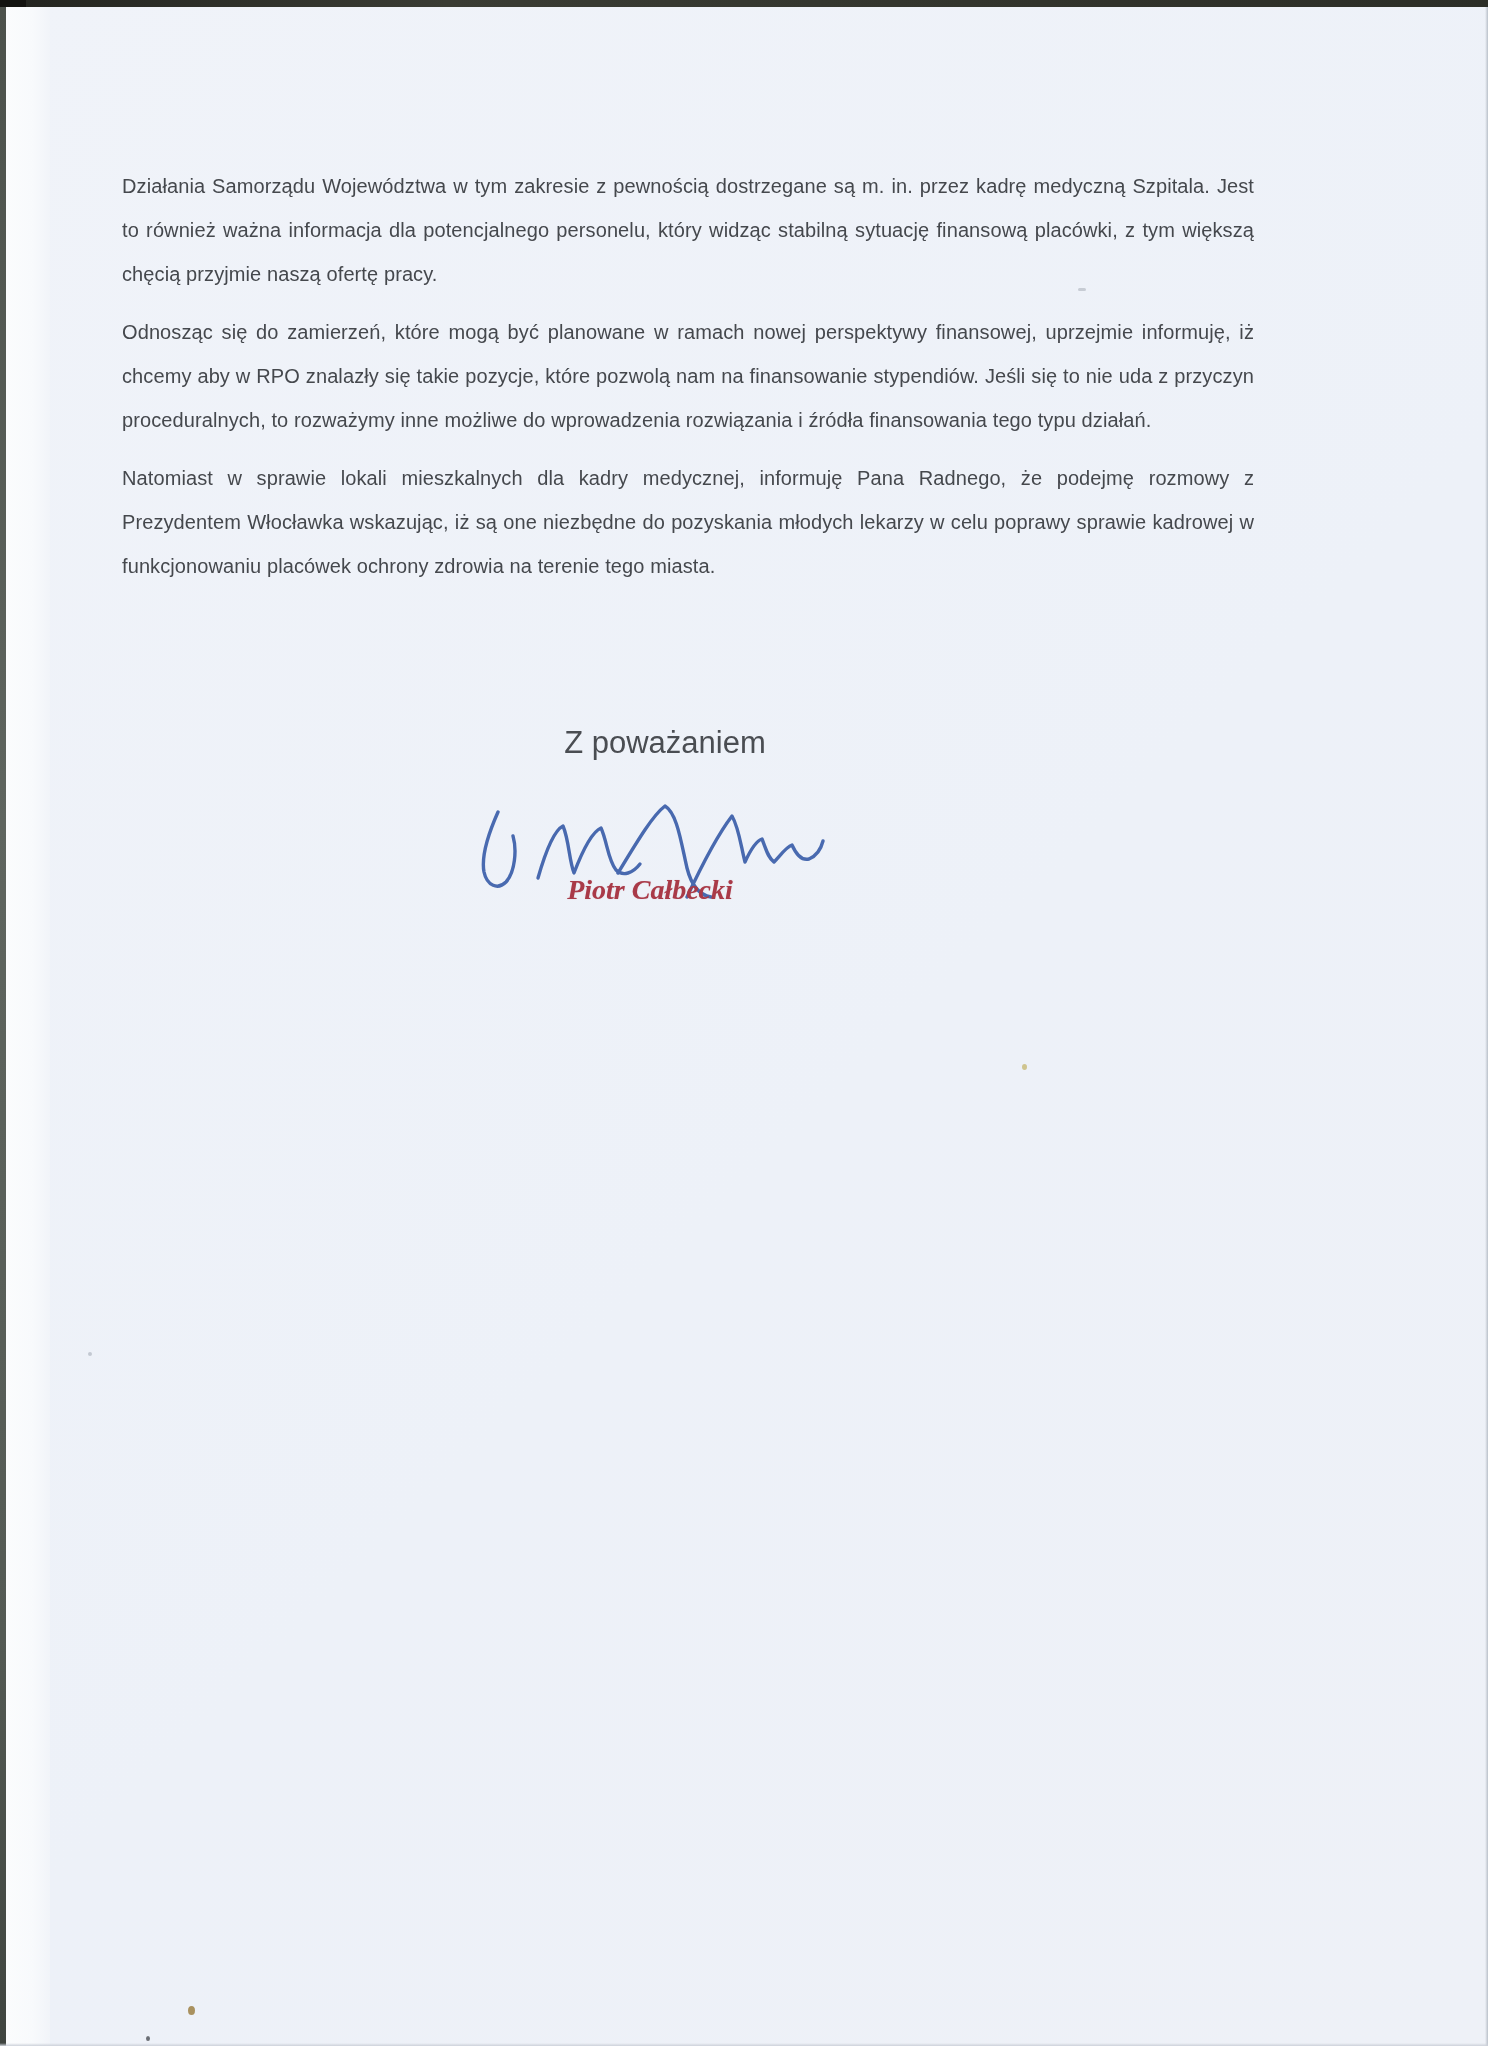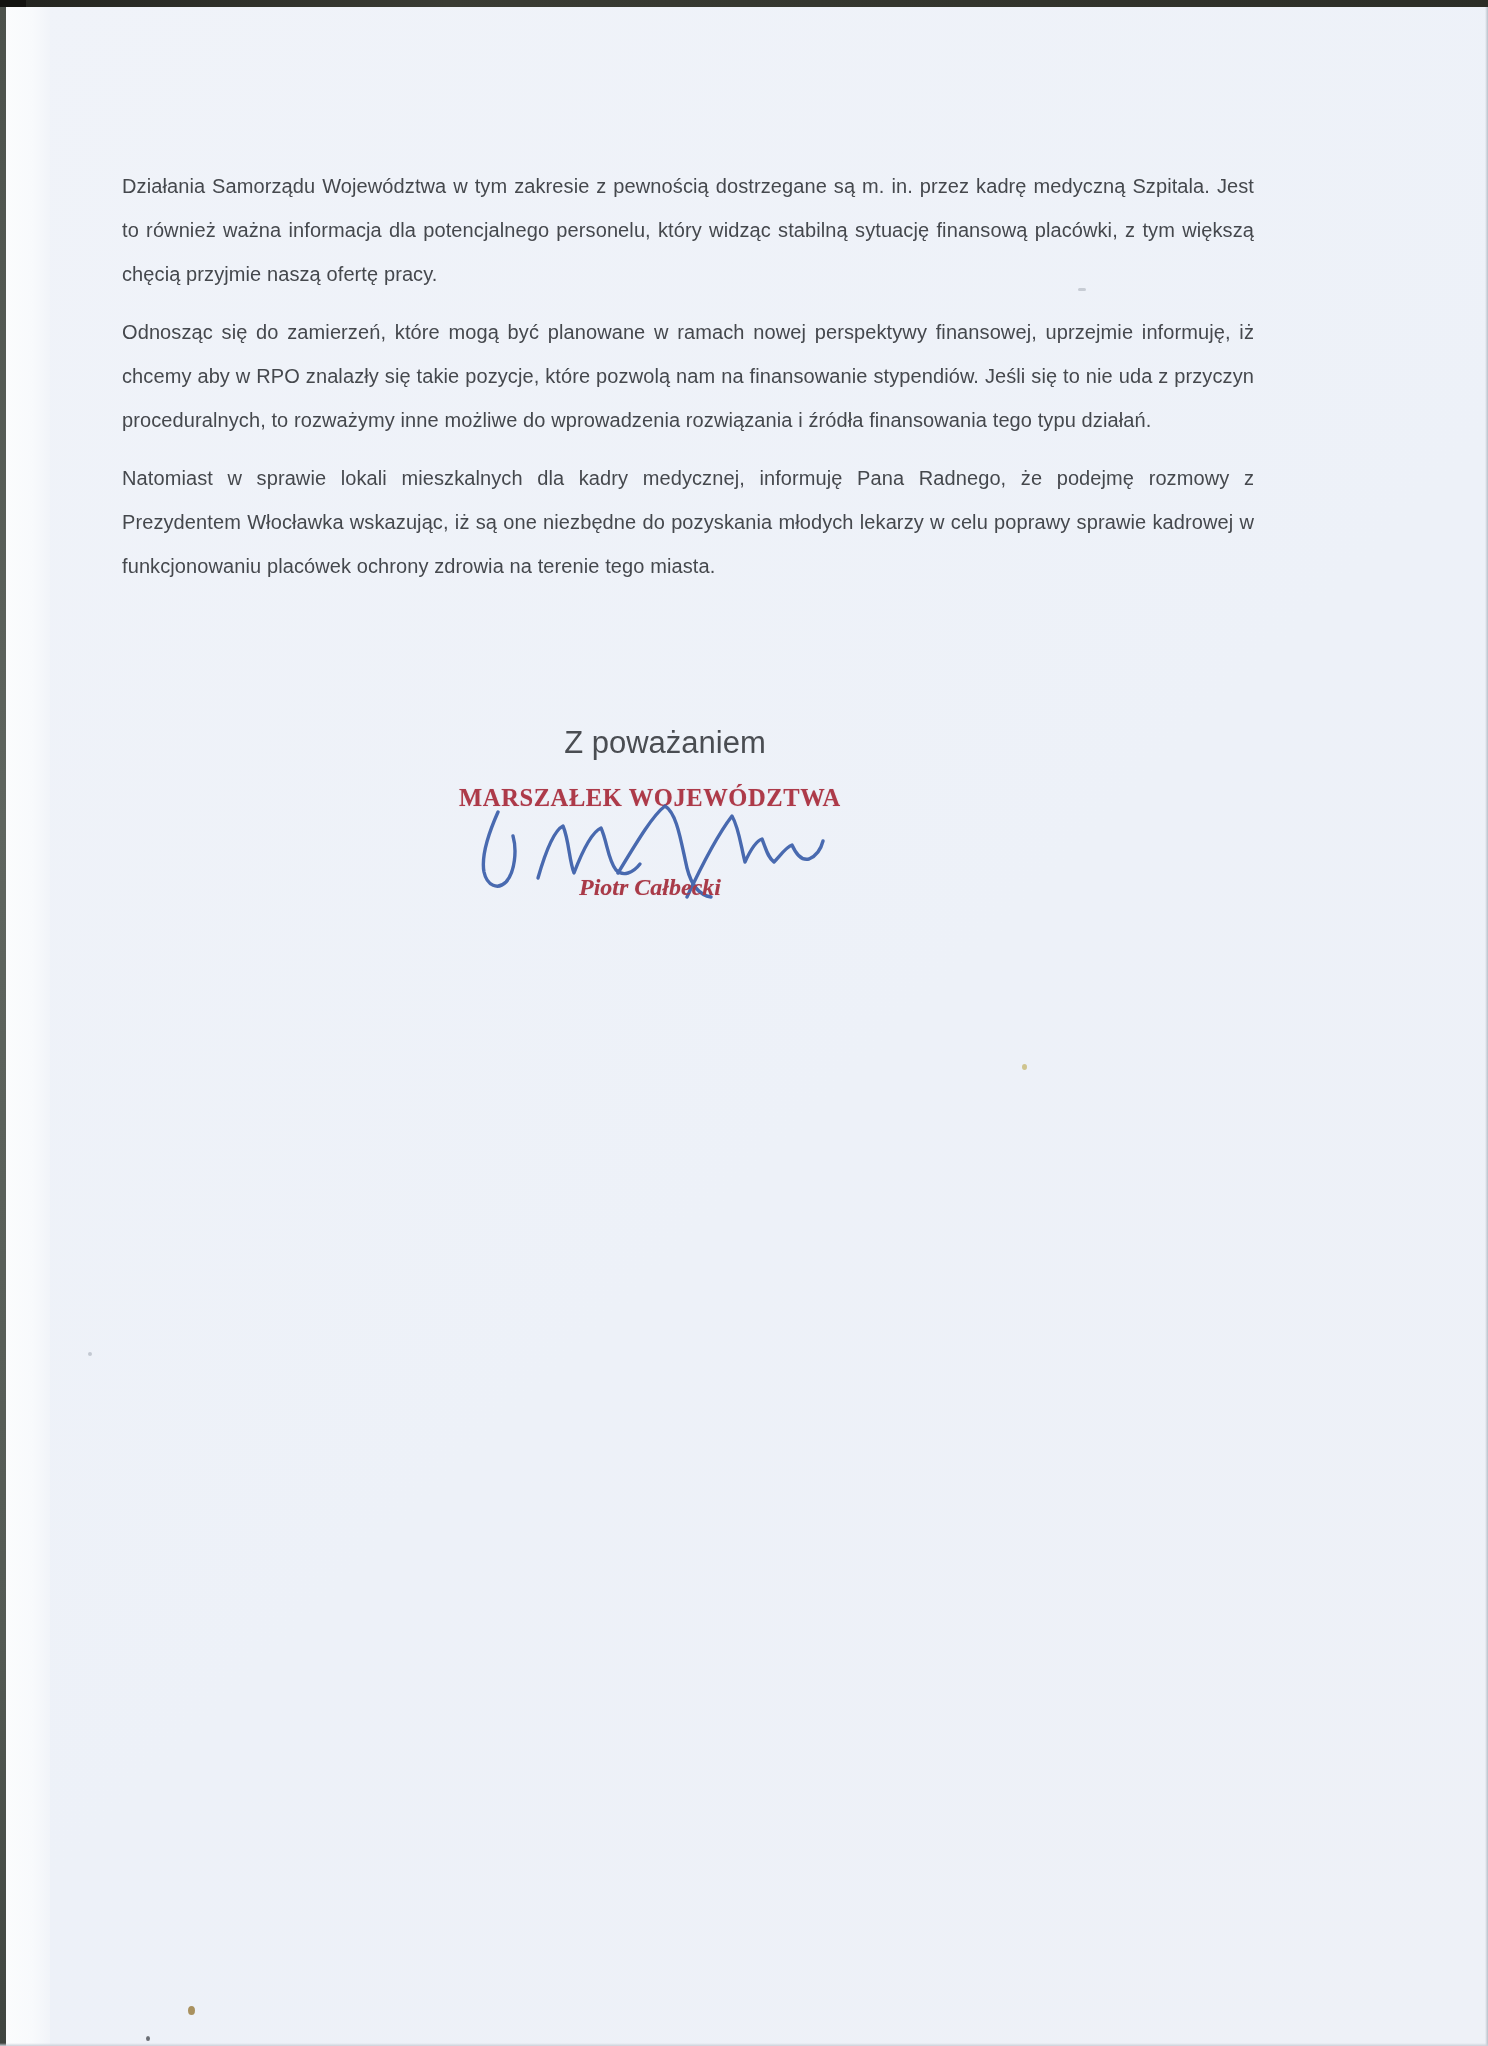--- a/index.html
+++ b/index.html
@@ -74,21 +74,21 @@
     color: #ad3a49;
     text-shadow: 0 0 1px rgba(173, 58, 73, 0.35);
   }
   .signature-svg {
     position: absolute; left: 440px; top: 788px; width: 460px; height: 140px;
   }
   .signer-name {
     position: absolute; left: 480px; top: 874px; width: 340px;
     text-align: center;
     font-family: "Liberation Serif", serif;
-    font-style: italic; font-weight: bold; font-size: 24px;
+    font-style: italic; font-weight: bold; font-size: 28px;
     color: #a93a48;
     text-shadow: 0 0 1px rgba(169, 58, 72, 0.3);
   }
 </style>
 </head>
 <body>
 
 <div id="page">
 
   <div class="scan-top-bar"></div>
@@ -105,21 +105,20 @@
   <div class="speck speck-small-4"></div>
 
   <div class="letter-body">
     <p>Działania Samorządu Województwa w tym zakresie z pewnością dostrzegane są m. in. przez kadrę medyczną Szpitala. Jest to również ważna informacja dla potencjalnego personelu, który widząc stabilną sytuację finansową placówki, z tym większą chęcią przyjmie naszą ofertę pracy.</p>
     <p>Odnosząc się do zamierzeń, które mogą być planowane w ramach nowej perspektywy finansowej, uprzejmie informuję, iż chcemy aby w RPO znalazły się takie pozycje, które pozwolą nam na finansowanie stypendiów. Jeśli się to nie uda z przyczyn proceduralnych, to rozważymy inne możliwe do wprowadzenia rozwiązania i źródła finansowania tego typu działań.</p>
     <p>Natomiast w sprawie lokali mieszkalnych dla kadry medycznej, informuję Pana Radnego, że podejmę rozmowy z Prezydentem Włocławka wskazując, iż są one niezbędne do pozyskania młodych lekarzy w celu poprawy sprawie kadrowej w funkcjonowaniu placówek ochrony zdrowia na terenie tego miasta.</p>
   </div>
 
   <div class="salutation">Z poważaniem</div>
 
-  <div class="stamp-title">MARSZAŁEK WOJEWÓDZTWA</div>
 
   <svg class="signature-svg" viewBox="440 788 460 140" xmlns="http://www.w3.org/2000/svg">
     <g fill="none" stroke="#3b5ea9" stroke-width="3.4" stroke-linecap="round" stroke-linejoin="round" opacity="0.92">
       <path d="M 498,812 C 490,830 481,856 484,872 C 487,886 498,890 506,882 C 515,872 517,850 513,836"></path>
       <path d="M 538,878 C 546,850 555,830 563,826 C 569,840 569,860 574,873 C 582,852 592,832 601,828 C 607,841 608,860 616,870 C 623,877 633,873 640,864"></path>
       <path d="M 618,873 C 638,840 653,815 665,806 C 677,813 681,842 687,868 C 691,884 699,895 711,897"></path>
       <path d="M 687,897 C 701,867 719,833 732,816 C 739,828 741,847 745,862 C 750,851 756,841 762,839 C 766,849 768,858 774,862 C 780,856 786,847 792,845 C 796,854 801,861 809,859 C 816,856 821,849 823,841"></path>
     </g>
   </svg>
 

